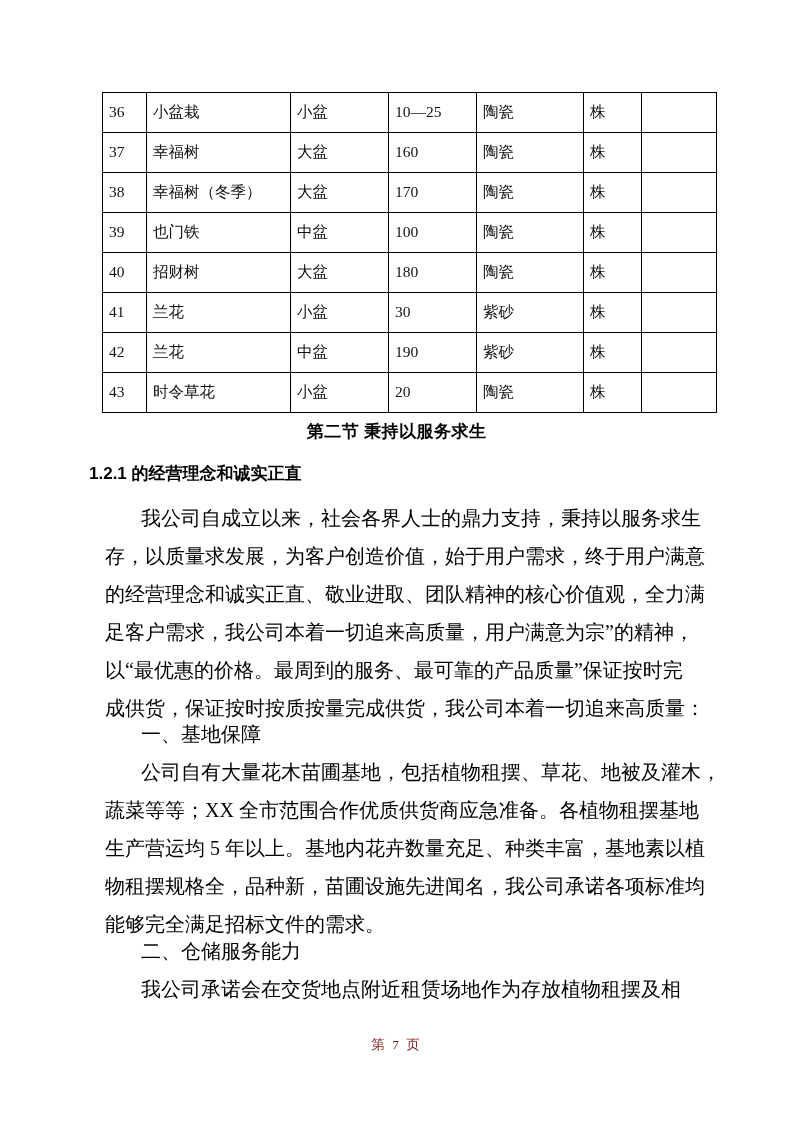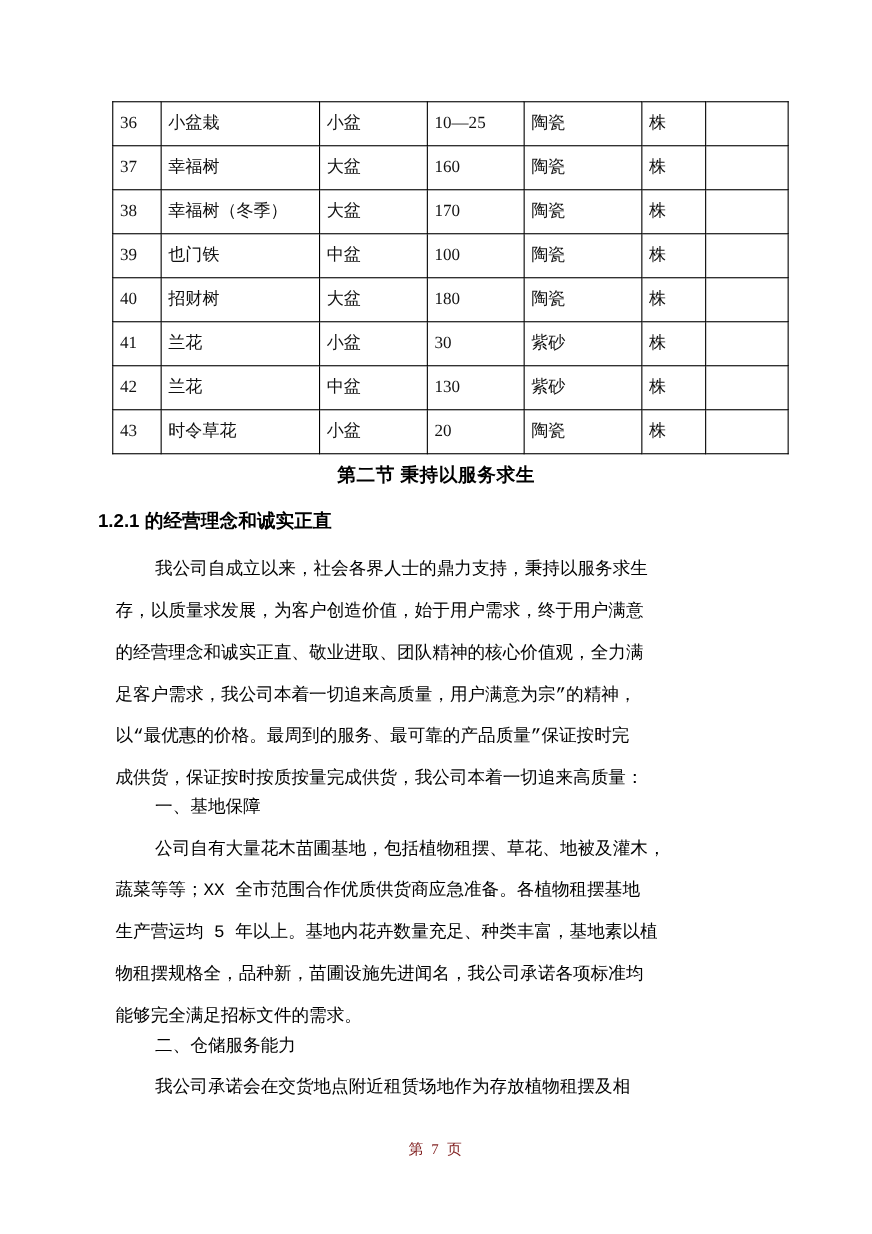--- a/index.html
+++ b/index.html
@@ -66,23 +66,23 @@
     font-size: 17px;
     font-weight: bold;
     font-family: "Liberation Sans", "DejaVu Sans", sans-serif;
   }
 
   
   .body-block {
     position: absolute;
     left: 105px;
     width: 578px;
-    font-size: 16px;
+    font-size: 20px;
     line-height: 38px;
-    font-family: Liberation Mono, monospace;
+    font-family: Liberation Serif, serif;
     text-align: justify;
     text-justify: inter-ideograph;
   }
   .ln { display: block; white-space: nowrap; }
   .ln.indented { padding-left: 36px; }
 
   
   .footer {
     position: absolute;
     left: 0;
@@ -163,21 +163,21 @@
           <td>小盆</td>
           <td>30</td>
           <td>紫砂</td>
           <td>株</td>
           <td></td>
         </tr>
         <tr>
           <td>42</td>
           <td>兰花</td>
           <td>中盆</td>
-          <td>130</td>
+          <td>190</td>
           <td>紫砂</td>
           <td>株</td>
           <td></td>
         </tr>
         <tr>
           <td>43</td>
           <td>时令草花</td>
           <td>小盆</td>
           <td>20</td>
           <td>陶瓷</td>

